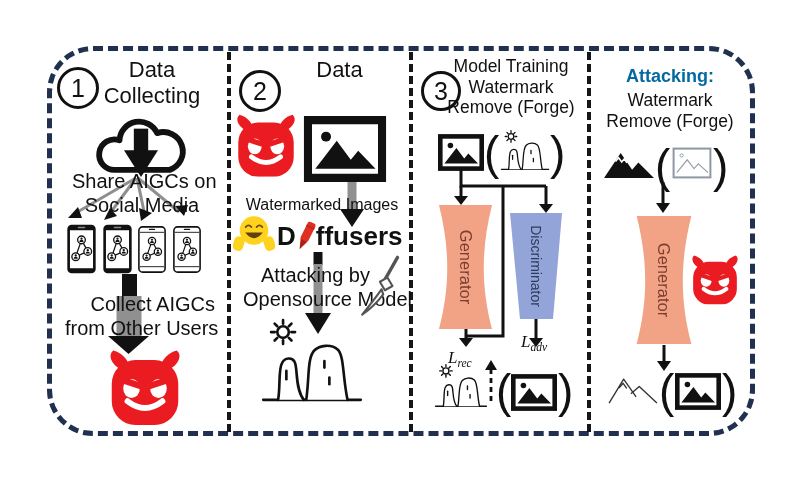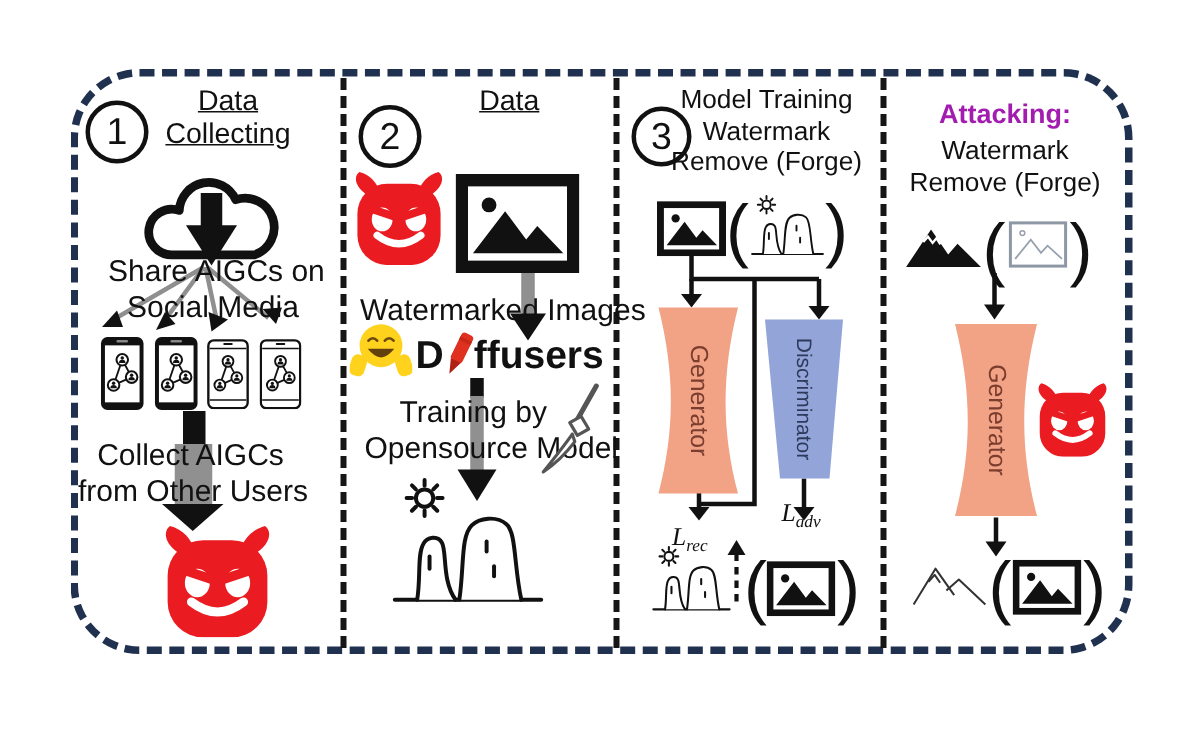--- a/index.html
+++ b/index.html
@@ -7,24 +7,24 @@
   body { width:800px; height:500px; overflow:hidden;
          font-family:"Liberation Sans", sans-serif; color:#111; }
   .canvas { position:relative; width:800px; height:500px; background:#fff; }
   .abs { position:absolute; }
   .frame { border:5px dashed #20304f; border-radius:46px; }
   .sep { width:0; border-left:4px dashed #161616; }
   .numcircle { border:3px solid #111; border-radius:50%;
                display:flex; align-items:center; justify-content:center;
                font-size:25px; background:#fff; }
   .cap { text-align:center; line-height:1.18; white-space:nowrap; }
-  .t19 { font-size:19px;text-decoration:underline; }
+  .t19 { font-size:22px; }
   .t17 { font-size:17.5px; }
   .t16 { font-size:20px; }
-  .red { color:#a21caf; font-weight:bold; }
+  .red { color:#0369a1; font-weight:bold; }
   .paren { font-size:46px; line-height:1; font-weight:400; color:#111;
            transform:scaleY(1.02); }
   .row { display:flex; align-items:center; }
   .loss { font-family:Liberation Serif, serif; font-style:italic; font-size:17px; }
   .loss sub { font-size:11.5px; font-style:italic; }
   .diffword { font-size:26px; font-weight:bold; letter-spacing:0; }
   .devil { color:#ea1c21; }
   svg { display:block; }
   .hiddefs { position:absolute; width:0; height:0; overflow:hidden; }
 </style>
@@ -235,21 +235,21 @@
       </svg>
     <svg class="abs" style="left:102px; top:224px;" width="31" height="50" viewBox="0 0 62 104">
         <use href="#sym-phone-f"></use>
       </svg>
     <svg class="abs" style="left:137px; top:226px;" width="30" height="47" viewBox="0 0 62 104">
         <use href="#sym-phone-o"></use>
       </svg>
     <svg class="abs" style="left:172px; top:226px;" width="30" height="47" viewBox="0 0 62 104">
         <use href="#sym-phone-o"></use>
       </svg>
-    <div class="abs cap t16" style="left:52px; top:293px; width:150px;">
+    <div class="abs cap t16" style="left:65px; top:293px; width:150px;text-align:right;">
       <div>Collect AIGCs</div>
       <div>from Other Users</div>
     </div>
     <svg class="abs devil" style="left:105px; top:349px;" width="80" height="76" viewBox="0 0 100 96">
         <use href="#sym-devil"></use>
       </svg>
   </div>
 
   <div>
     <div class="abs numcircle" style="left:239px; top:70px; width:42px; height:42px;">
@@ -257,35 +257,35 @@
       </div>
     <div class="abs cap t19" style="left:272px; top:57px; width:135px;">
       <div>Data</div>
     </div>
     <svg class="abs devil" style="left:233px; top:113px;" width="66" height="64" viewBox="0 0 100 96">
         <use href="#sym-devil"></use>
       </svg>
     <svg class="abs" style="left:303px; top:116px;" width="84" height="66" viewBox="0 0 100 80">
         <use href="#sym-image"></use>
       </svg>
-    <div class="abs cap" style="left:240px; top:196px; width:164px; font-size:20px;">
+    <div class="abs cap" style="left:240px; top:196px; width:164px; font-size:16px;">
       <span>Watermarked Images</span>
     </div>
     <svg class="abs" style="left:233px; top:210px;" width="42" height="46" viewBox="0 0 100 100">
         <use href="#sym-hug"></use>
       </svg>
     <div class="abs row" style="left:277px; top:218px; height:36px;">
       <span class="diffword">D</span>
       <svg style="margin:0 -1px;" width="22" height="34" viewBox="0 0 36 52">
           <use href="#sym-marker"></use>
         </svg>
       <span class="diffword">ffusers</span>
     </div>
     <div class="abs cap t16" style="left:243px; top:264px; width:145px;">
-      <div>Training by</div>
+      <div>Attacking by</div>
       <div>Opensource Model</div>
     </div>
     <svg class="abs" style="left:352px; top:254px;" width="54" height="64" viewBox="0 0 56 76">
         <use href="#sym-brush"></use>
       </svg>
     <svg class="abs" style="left:258px; top:318px;" width="108" height="86" viewBox="0 0 130 104">
         <use href="#sym-rocks"></use>
       </svg>
   </div>
 

